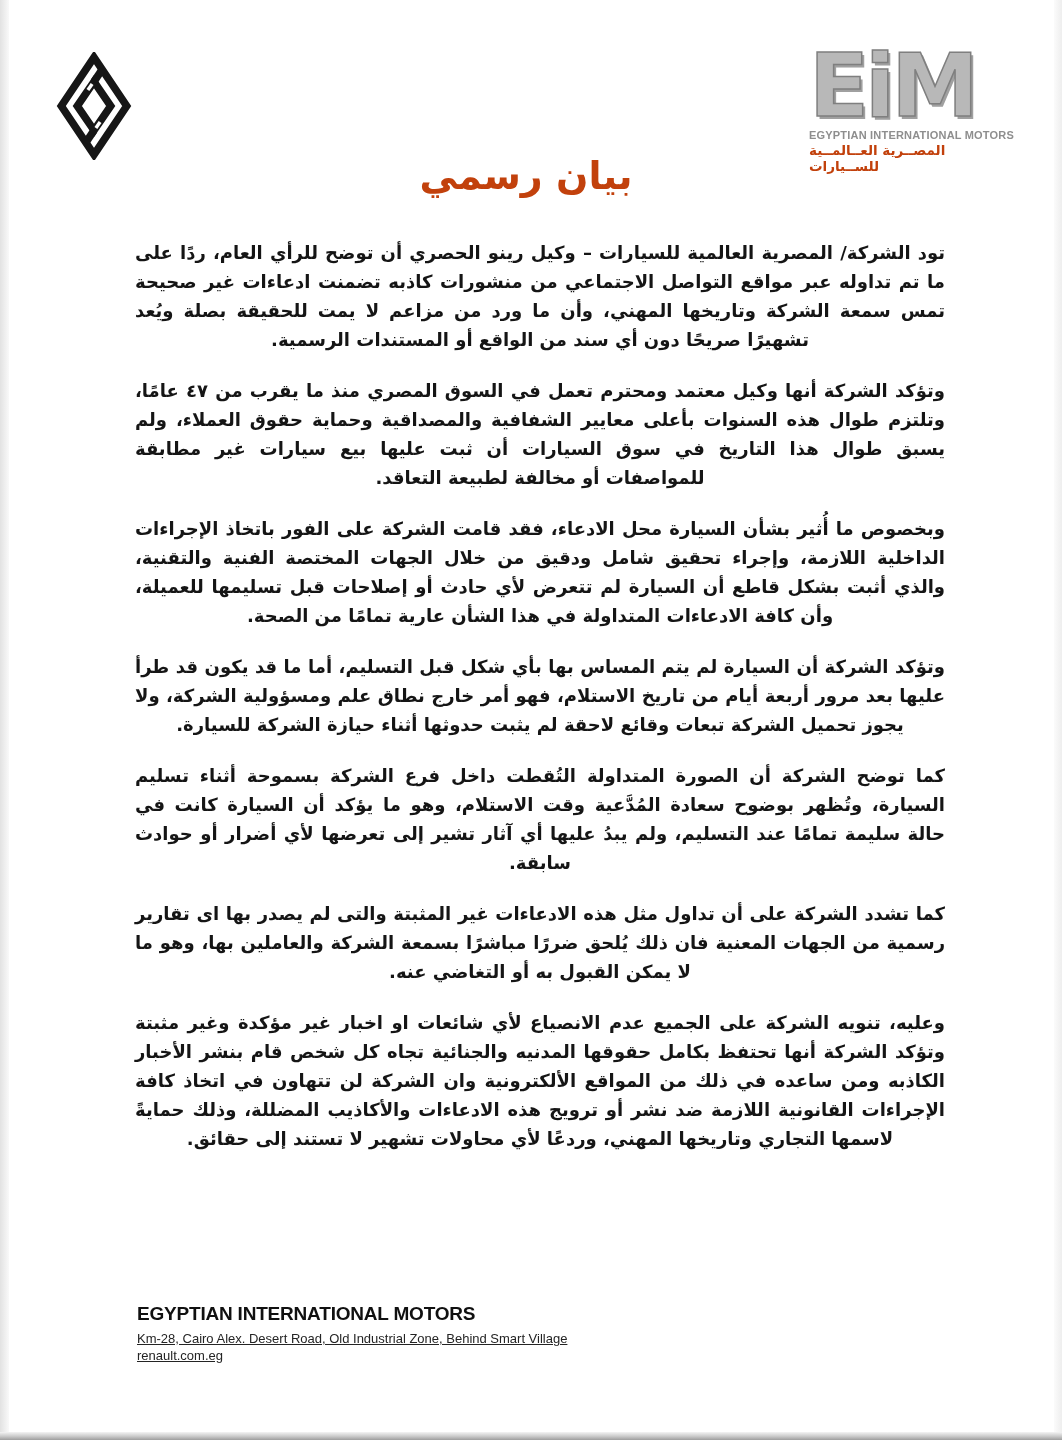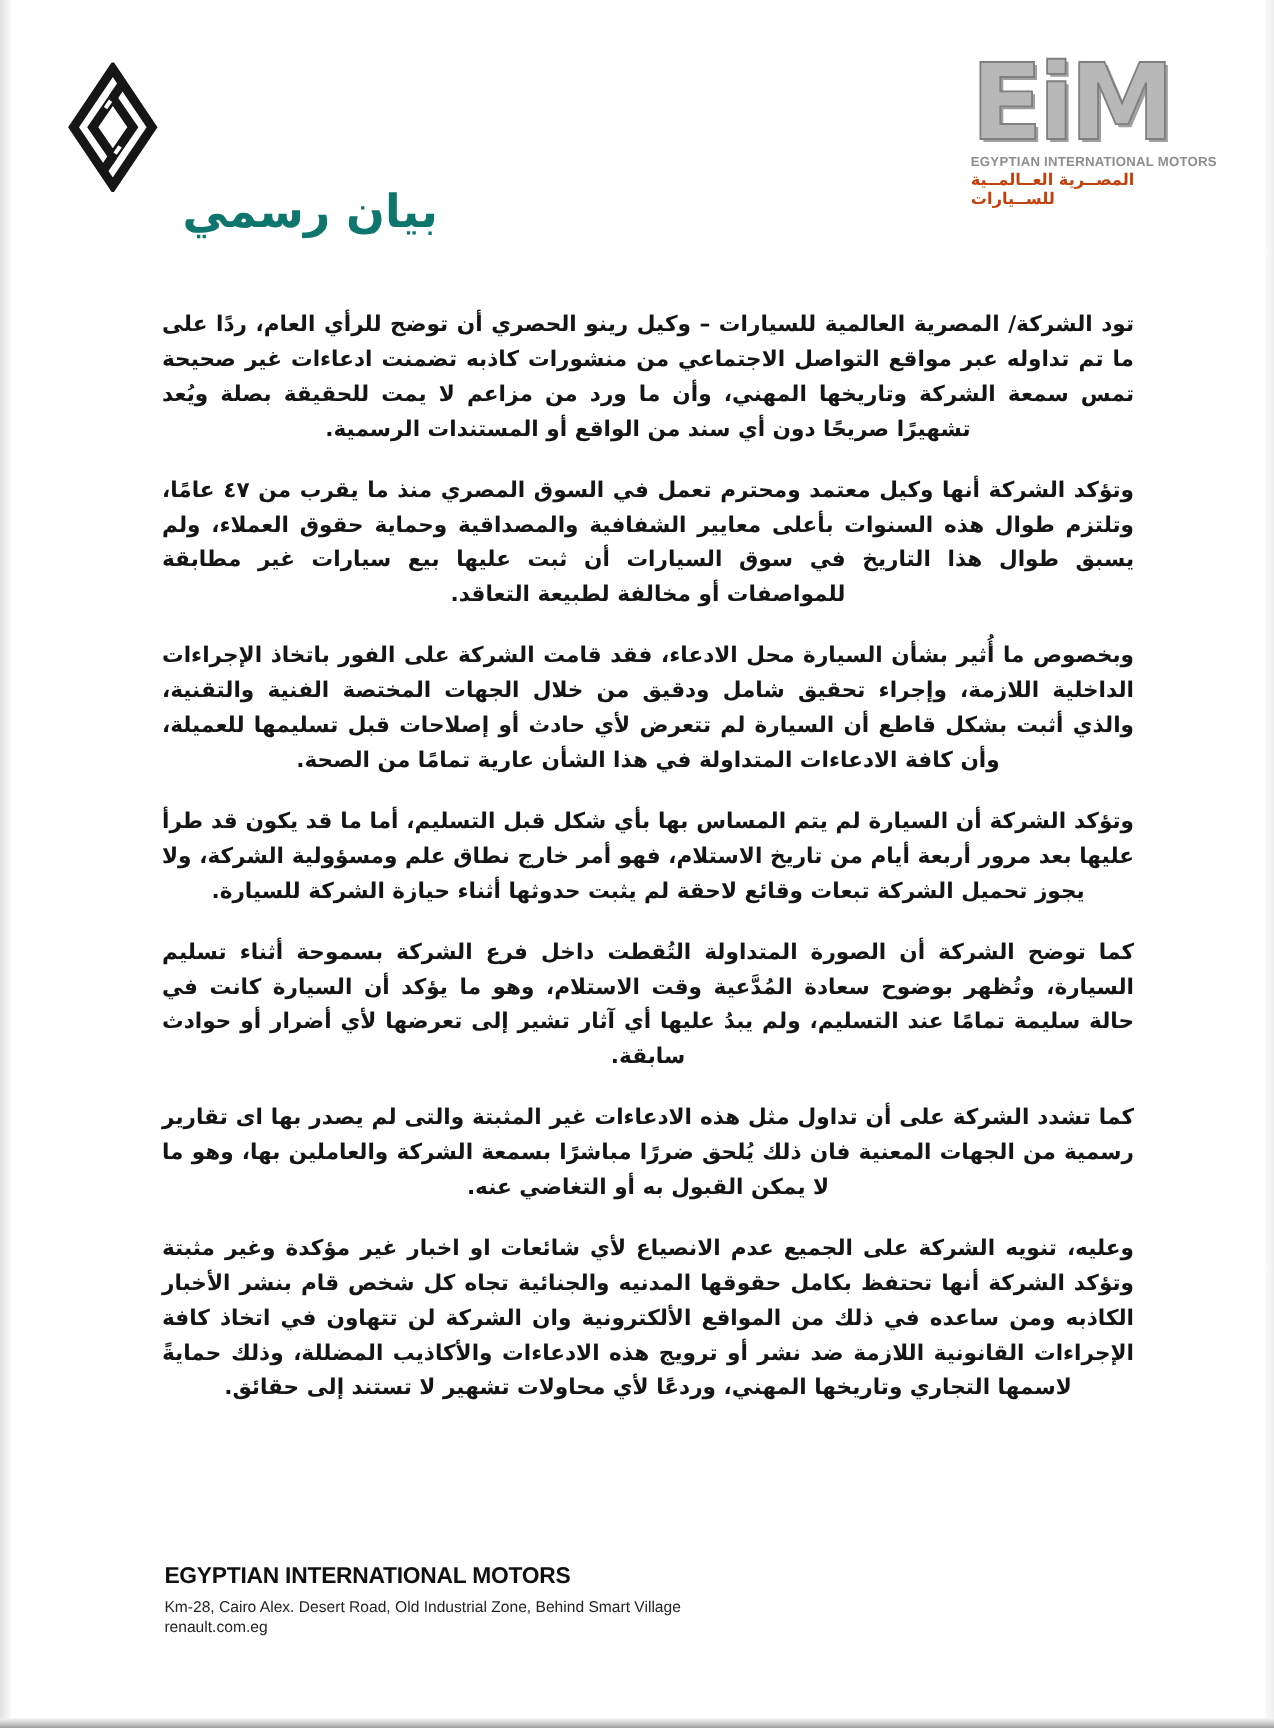--- a/index.html
+++ b/index.html
@@ -56,33 +56,33 @@
     margin-top: 1px;
     direction: rtl;
     font-family: "DejaVu Sans", sans-serif;
     font-size: 13.5px;
     font-weight: bold;
     color: #c2410c;
   }
 
   
   .title {
-    position: absolute; left: 152px; top: 154px; width: 810px;
+    position: absolute; left: 121px; top: 154px; width: 810px;
     margin: 0;
-    text-align: left;
+    text-align: center;
     direction: rtl;
     font-family: "DejaVu Sans", sans-serif;
     font-size: 38px;
     font-weight: bold;
-    color: #0f766e;
+    color: #c2410c;
   }
 
   
   .body {
-    position: absolute; left: 135px; top: 256px; width: 810px;
+    position: absolute; left: 135px; top: 238px; width: 810px;
     direction: rtl;
     text-align: justify;
     text-align-last: center;
     font-family: "DejaVu Sans", sans-serif;
     font-size: 18px;
     font-weight: bold;
     line-height: 29px;
     color: #151515;
   }
   .body p { margin: 0 0 22px 0; }
@@ -93,21 +93,21 @@
     font-family: "Liberation Sans", sans-serif;
     color: #1c1c1c;
   }
   .footer-company {
     font-size: 19px;
     font-weight: bold;
     letter-spacing: -0.2px;
     color: #101010;
     margin-bottom: 5px;
   }
-  .footer-line { font-size: 13px; line-height: 17px; color: #242424; }
+  .footer-line { font-size: 13px; line-height: 17px; color: #242424; text-decoration: underline; }
 </style>
 </head>
 <body>
 
 <div class="page">
 
   <div class="edge-left"></div>
   <div class="edge-right"></div>
   <div class="edge-bottom"></div>
 

